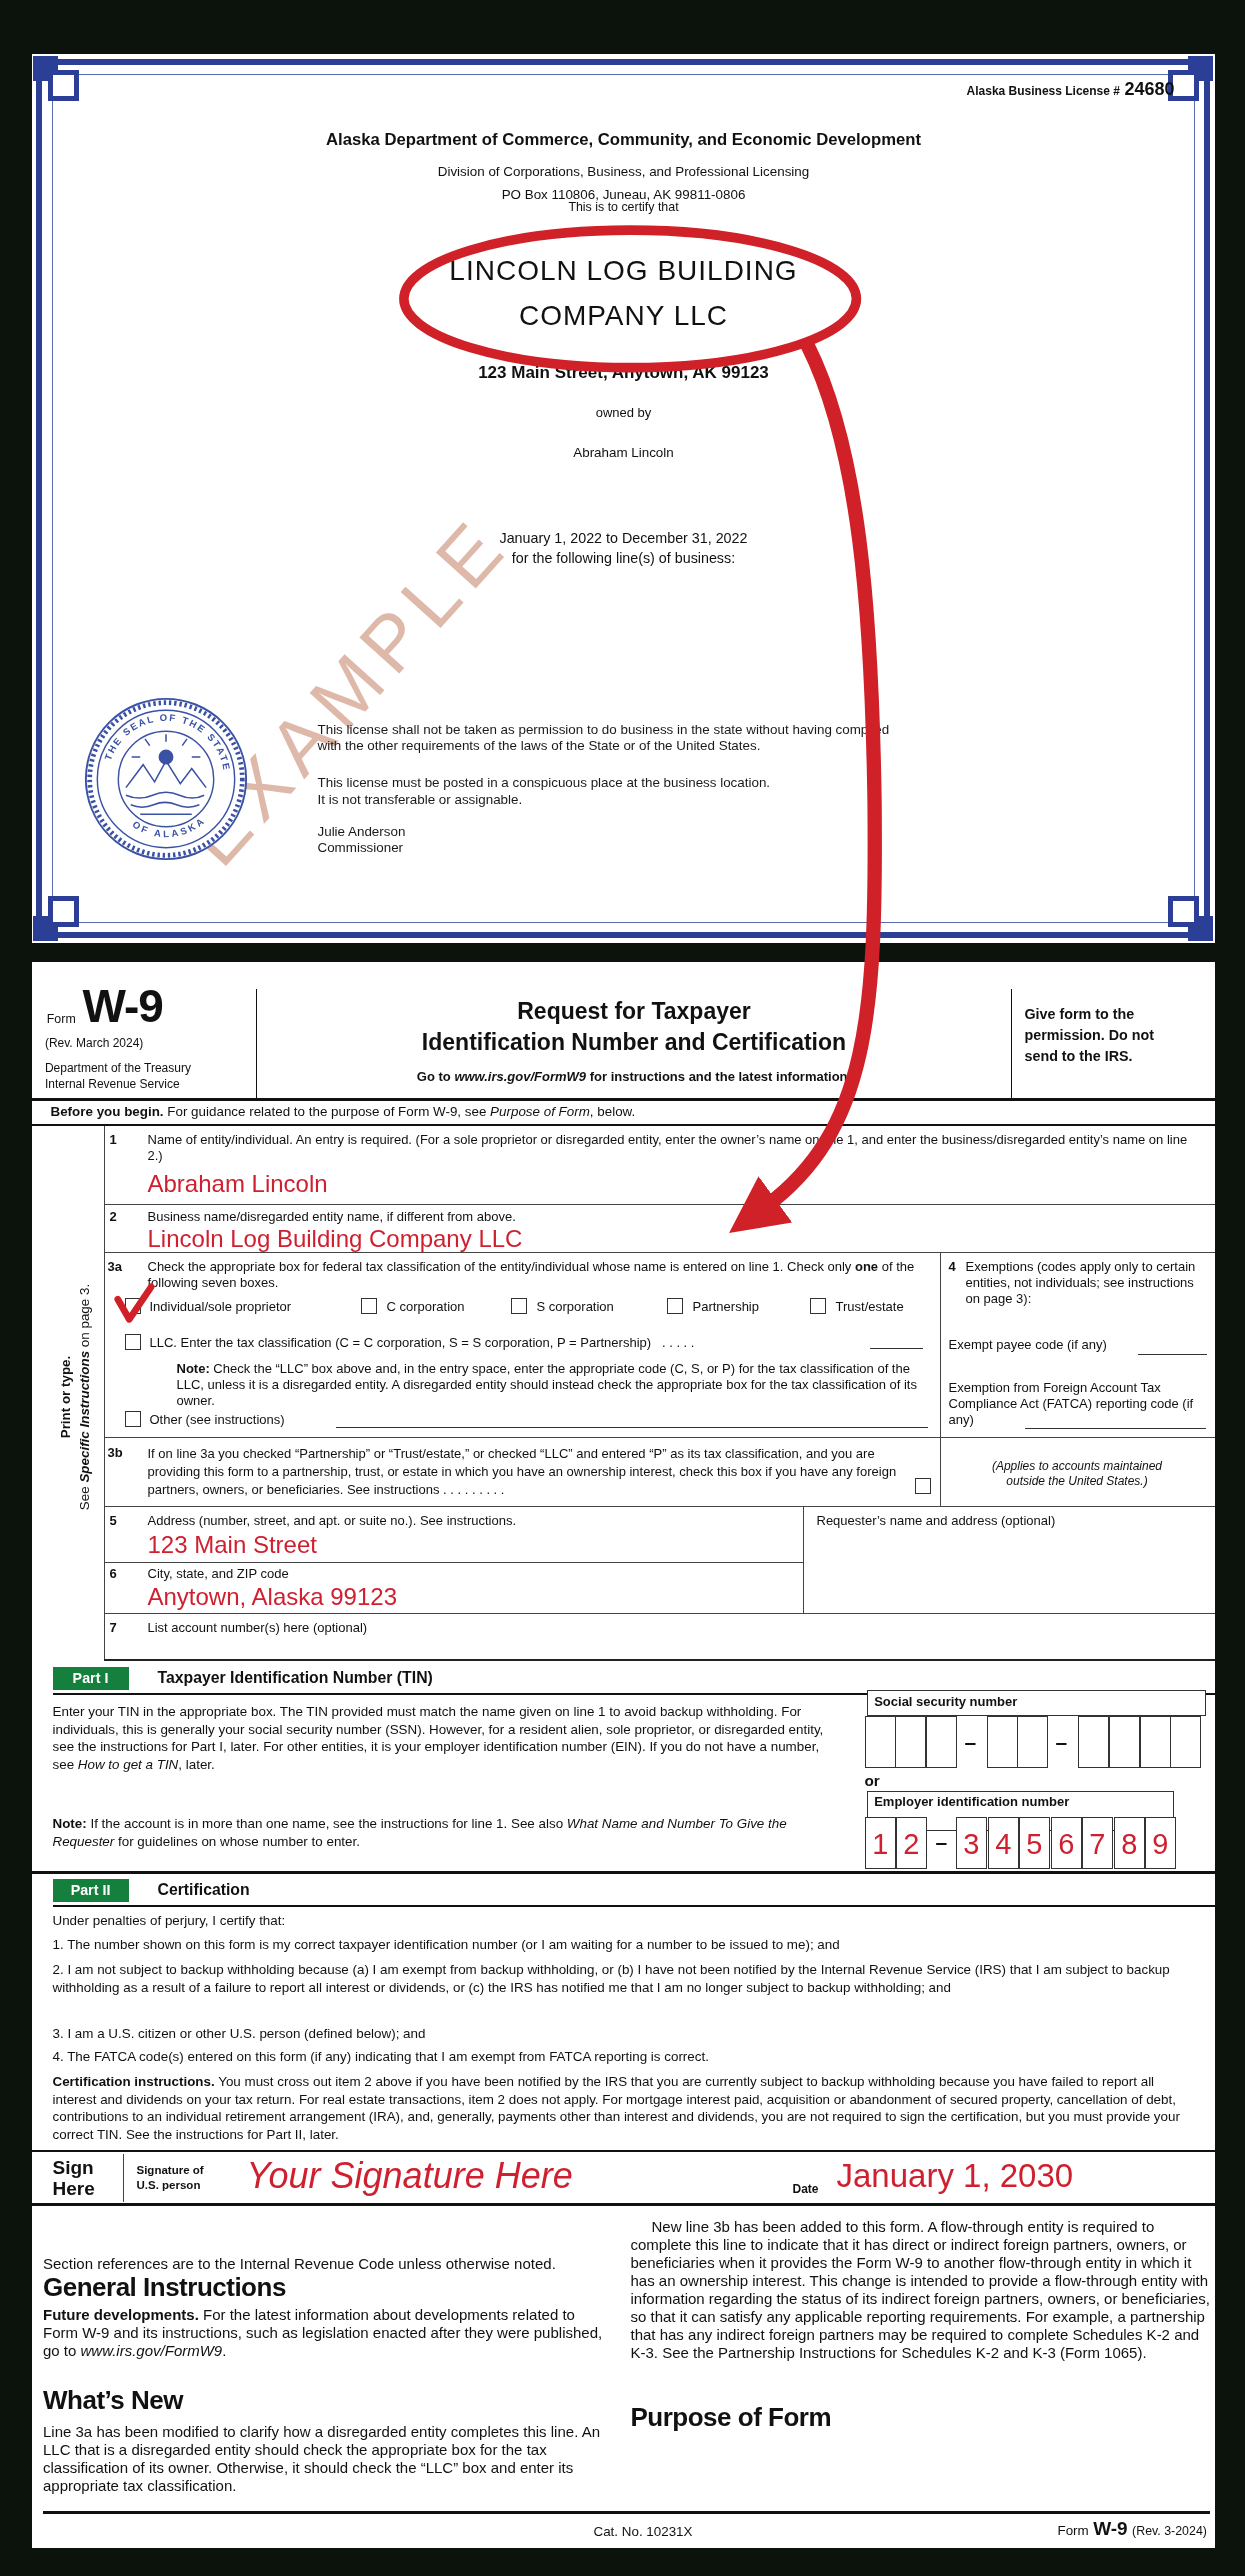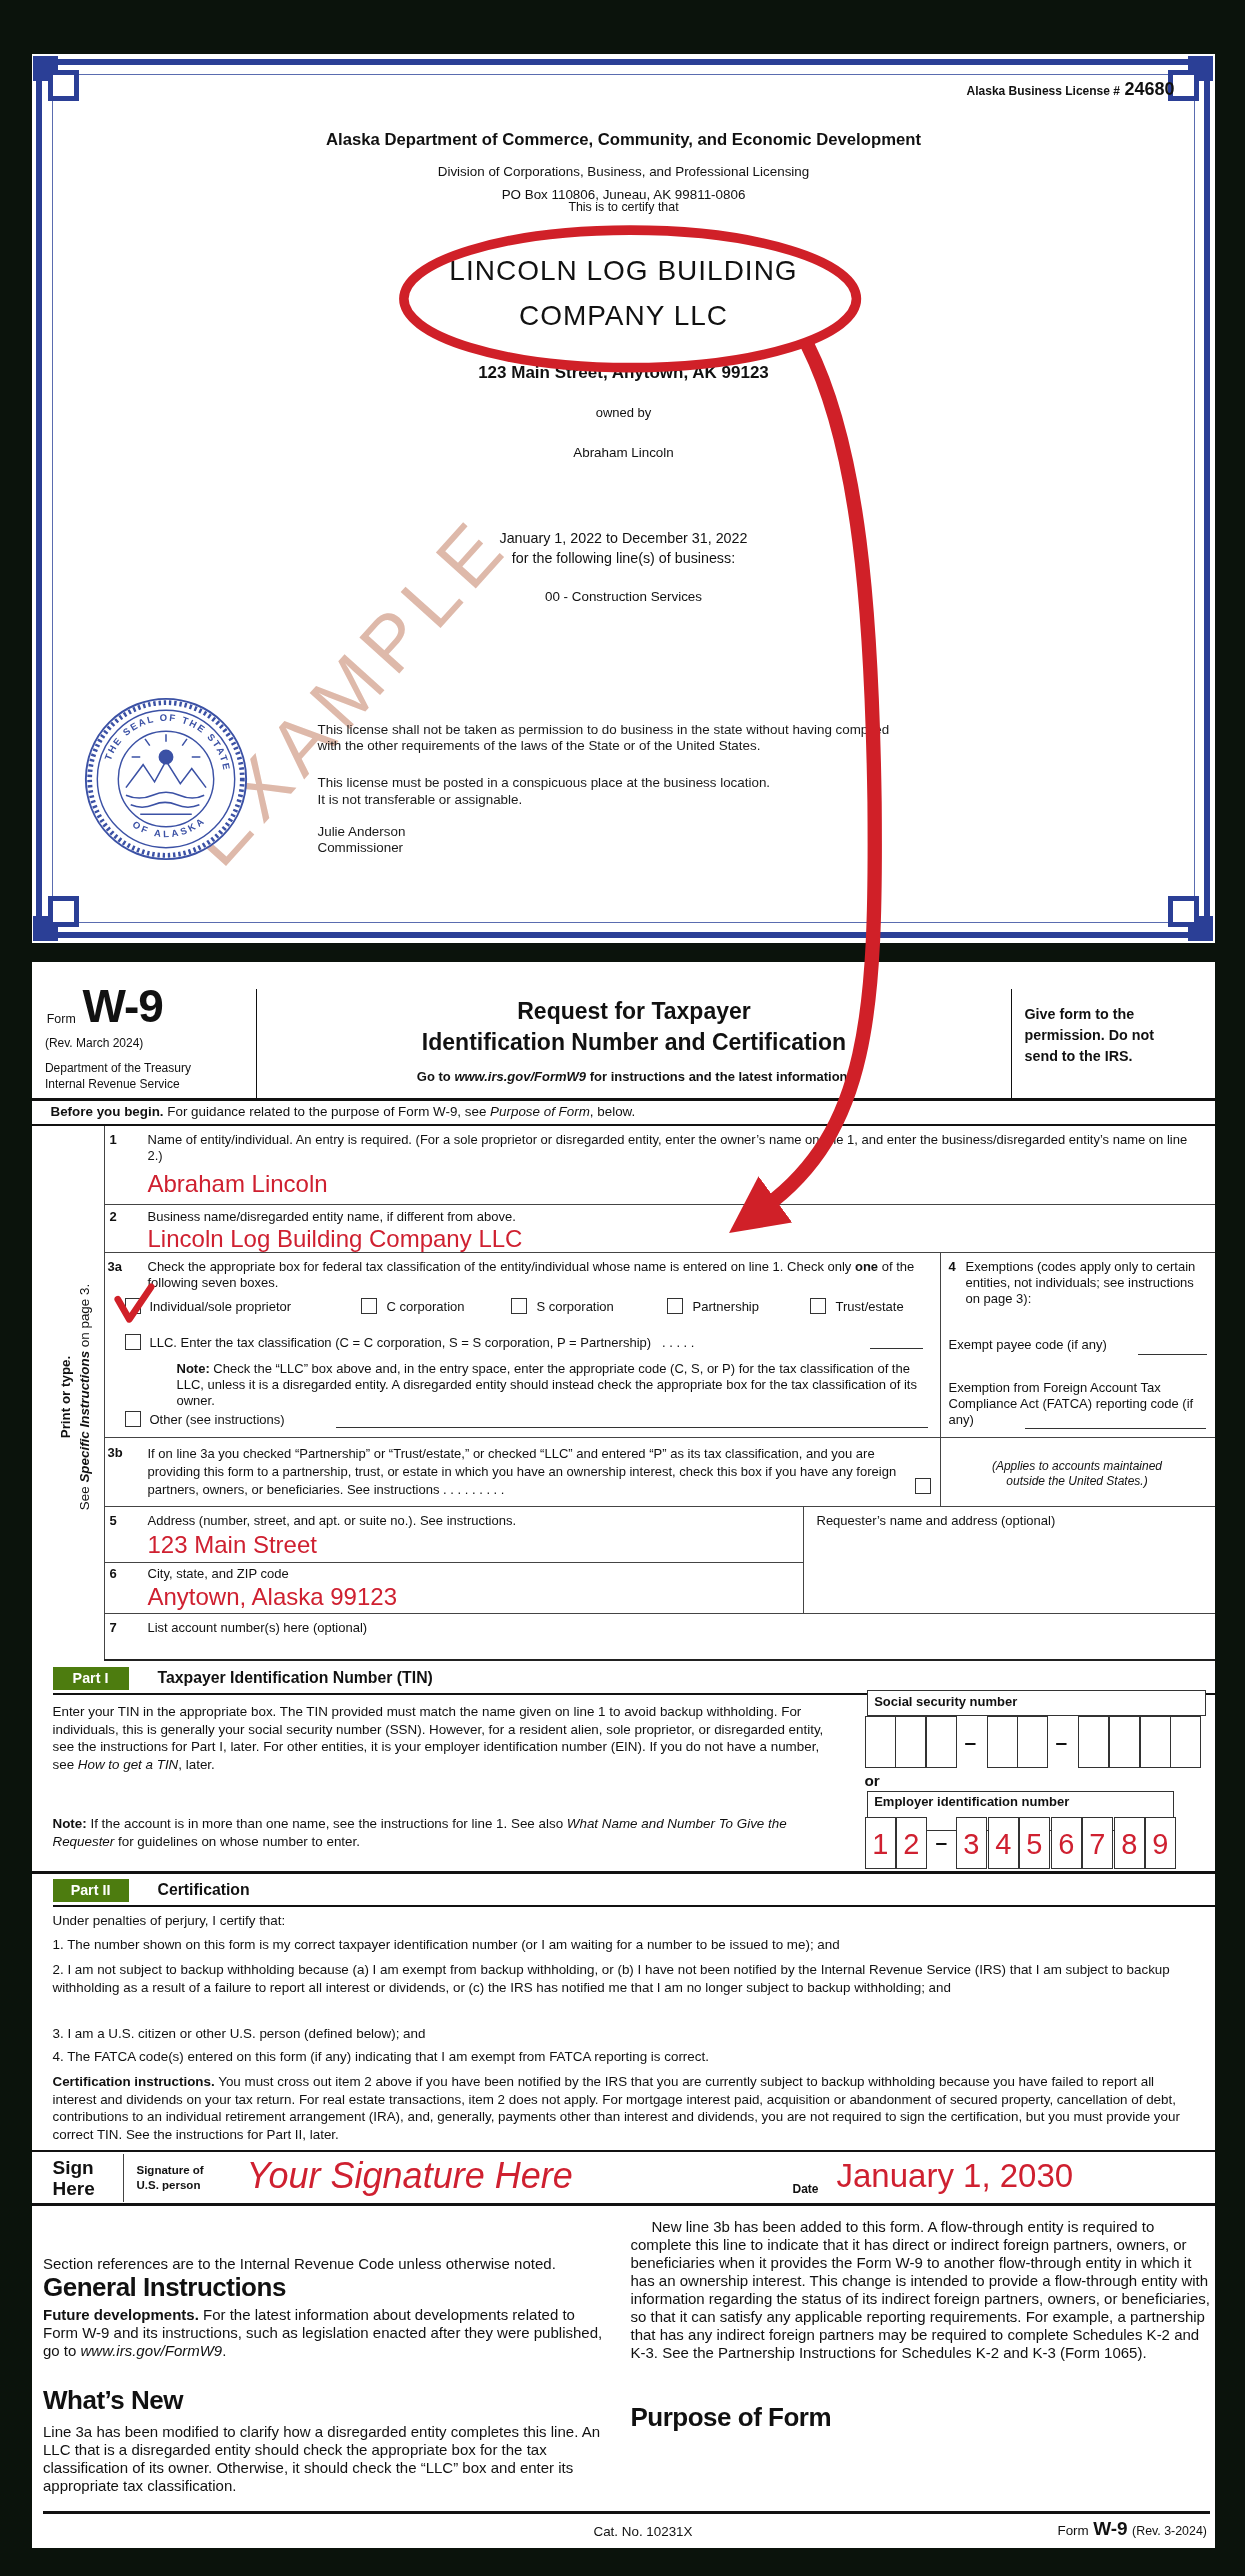--- a/index.html
+++ b/index.html
@@ -20,21 +20,21 @@
   
   #w9 { left:31.5px; top:962px; width:1183px; height:1586px; }
   .rule { position:absolute; background:#111; }
   .vline { position:absolute; background:#111; width:1.9px; }
   .cb { position:absolute; width:16px; height:16px; border:1.9px solid #333; background:#fff; }
   .redtxt { color:#cf2030; }
   .entryline { position:absolute; border-bottom:1.9px solid #333; }
   .num { font-weight:bold; font-size:13px; }
   .lbl { font-size:13px; line-height:16px; color:#111; }
   .redval { position:absolute; font-size:24px; color:#cf2030; white-space:nowrap; }
-  .partTag { position:absolute; background:#4d7c0f; color:#fff; font-weight:bold; font-size:14.3px;
+  .partTag { position:absolute; background:#15803d; color:#fff; font-weight:bold; font-size:14.3px;
              width:76px; height:23px; text-align:center; line-height:23px; }
   .partTitle { position:absolute; font-weight:bold; font-size:15.8px; }
   .cell { position:absolute; border:1.9px solid #333; background:#fff; }
   .tincell { position:absolute; width:31.5px; height:52px; border:1.9px solid #333; background:#fff;
              text-align:center; line-height:52px; font-size:29px; }
   .gihead { position:absolute; font-weight:bold; font-size:26px; letter-spacing:-0.5px; }
   .gip { position:absolute; font-size:15px; line-height:18px; }
   .overlay { position:absolute; left:0; top:0; pointer-events:none; z-index:40; }
   .sidebar-rot { position:absolute; text-align:center; transform:rotate(-90deg); font-size:13.4px; line-height:19px; }
 </style>
@@ -68,21 +68,20 @@
     <div class="abs lic-center" style="top:146px;font-size:12.4px;">This is to certify that</div>
 
     <div class="abs lic-center" style="top:201px;font-size:28px;letter-spacing:1px;">LINCOLN LOG BUILDING</div>
     <div class="abs lic-center" style="top:246px;font-size:28px;letter-spacing:1px;">COMPANY LLC</div>
 
     <div class="abs lic-center" style="top:309px;font-size:17px;font-weight:bold;">123 Main Street, Anytown, AK 99123</div>
     <div class="abs lic-center" style="top:351px;font-size:13px;">owned by</div>
     <div class="abs lic-center" style="top:391px;font-size:13.4px;">Abraham Lincoln</div>
     <div class="abs lic-center" style="top:476px;font-size:14.3px;">January 1, 2022 to December 31, 2022</div>
     <div class="abs lic-center" style="top:496px;font-size:14.3px;">for the following line(s) of business:</div>
-    <div class="abs lic-center" style="top:535px;font-size:13.4px;">00 - Construction Services</div>
 
     <div class="abs lic-body" style="left:286px;top:668px;width:592px;line-height:16px;">This license shall not be taken as permission to do business in the state without having complied with the other requirements of the laws of the State or of the United States.</div>
     <div class="abs lic-body" style="left:286px;top:721px;width:592px;line-height:16px;">This license must be posted in a conspicuous place at the business location.</div>
     <div class="abs lic-body" style="left:286px;top:738px;width:592px;line-height:16px;">It is not transferable or assignable.</div>
     <div class="abs lic-body" style="left:286px;top:770px;">Julie Anderson</div>
     <div class="abs lic-body" style="left:286px;top:786px;">Commissioner</div>
 
     <svg class="abs" style="left:51px;top:642px;" width="166" height="166" viewBox="0 0 174 174">
       <circle cx="87" cy="87" r="84" fill="#ffffff" stroke="#3b51a5" stroke-width="2"></circle>
       <circle cx="87" cy="87" r="80" fill="none" stroke="#3b51a5" stroke-width="5" stroke-dasharray="2.5,3"></circle>

